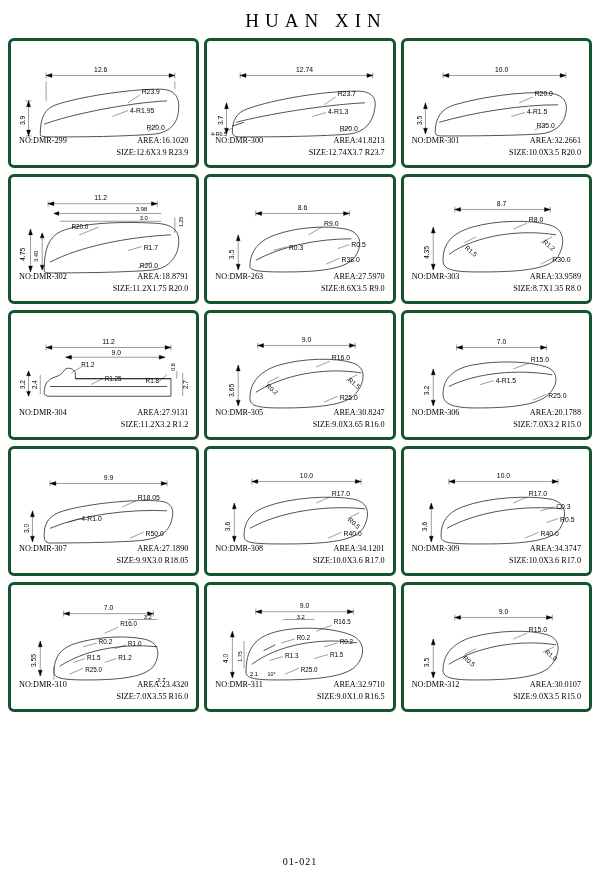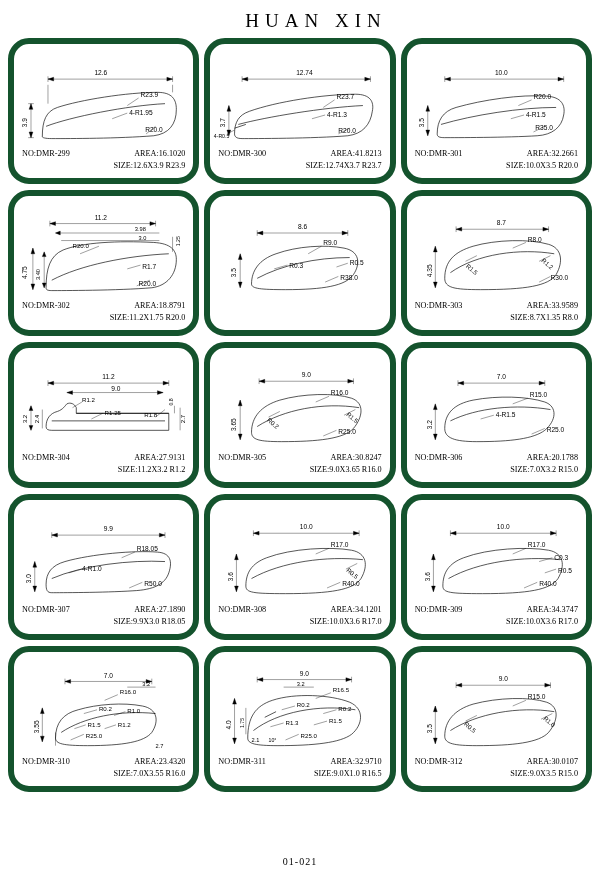--- a/index.html
+++ b/index.html
@@ -1,20 +1,20 @@
 <!DOCTYPE html>
 <html><head>
 <meta charset="utf-8">
 <style>
   html,body{margin:0;padding:0;background:#fff;}
   body{width:600px;height:877px;font-family:"Liberation Serif",serif;color:#000;}
   .page{position:relative;width:600px;height:877px;box-sizing:border-box;padding:0;}
   .title{text-align:center;font-size:19px;letter-spacing:6px;font-family:"Liberation Serif",serif;padding-top:10px;padding-bottom:6px;font-weight:400;margin-left:32px;}
   .grid{display:grid;grid-template-columns:repeat(3,1fr);gap:6px 5px;padding:0 8px;}
-  .cell{border:6px solid #14532d;border-radius:21px;height:146px;position:relative;box-sizing:border-box;overflow:hidden;}
+  .cell{border:3px solid #14532d;border-radius:6px;height:130px;position:relative;box-sizing:border-box;overflow:hidden;}
   .draw{position:relative;height:108px;}
   .draw svg{display:block;width:100%;height:100%;}
   .meta{position:absolute;left:0;right:0;bottom:6px;font-size:8.2px;line-height:12px;padding:0 8px;box-sizing:border-box;}
   .meta .r1{display:flex;justify-content:space-between;}
   .meta .r2{text-align:right;padding-left:14px;}
   .footer{position:absolute;bottom:10px;left:0;right:0;text-align:center;font-size:10px;letter-spacing:1px;}
   text{font-family:"Liberation Sans",sans-serif;}
 </style>
 </head>
 <body>
@@ -219,20 +219,27 @@
           <g font-size="7" fill="#000">
             <text x="98" y="32" text-anchor="middle">8.6</text>
             <text x="28" y="78" text-anchor="middle" transform="rotate(-90 28 78)">3.5</text>
             <text x="120" y="49">R9.0</text>
             <text x="84" y="73">R0.3</text>
             <text x="148" y="70">R0.5</text>
             <text x="138" y="86">R38.0</text>
           </g>
         </svg>
       </div>
+      <div class="meta">
+        <div class="r1">
+            <span>NO:DMR-263</span>
+            <span>AREA:27.5970</span>
+          </div>
+        <div class="r2"><span>SIZE:8.6X3.5  R9.0</span></div>
+      </div>
     </div>
 
     <div class="cell">
       <div class="draw">
         <svg viewBox="0 0 190 108">
           <g fill="none" stroke="#000" stroke-width="0.7">
             <path d="M40 84 C40 66 50 56 70 50 C94 43 130 42 150 48 C164 52 166 66 158 80 C150 92 126 96 78 96 C50 96 40 94 40 84 Z"></path>
             <path d="M46 78 C74 58 120 52 156 58"></path>
           </g>
           <g stroke="#000" stroke-width="0.4" fill="none">

